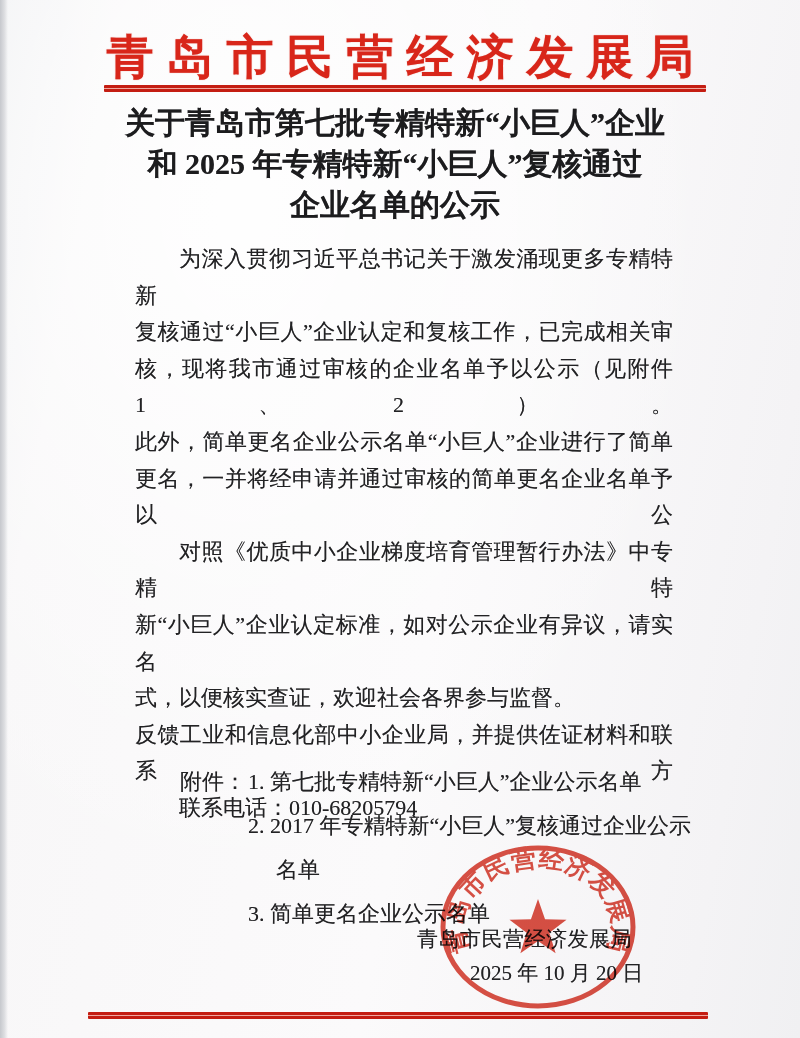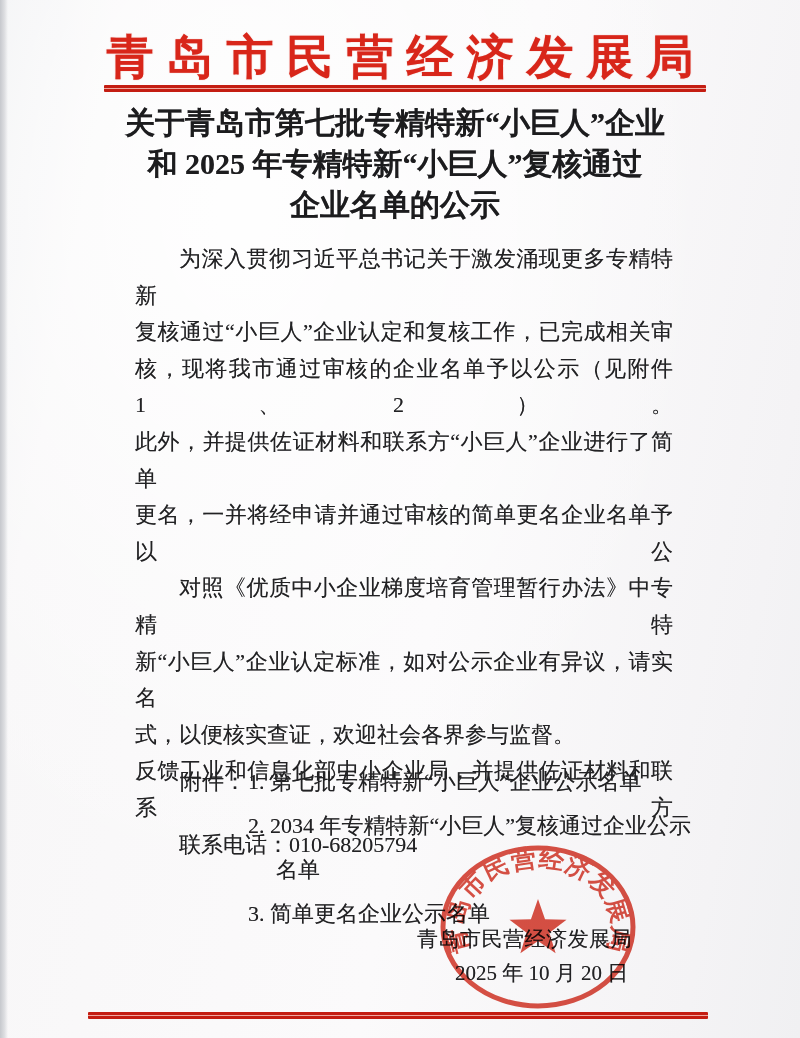--- a/index.html
+++ b/index.html
@@ -84,21 +84,21 @@
     position: absolute;
     left: 417px; top: 924px;
     font-size: 21px; line-height: 30px;
     letter-spacing: 0.5px;
     white-space: nowrap;
     text-shadow: 0 0 .6px rgba(35,35,38,.5);
     z-index: 2;
   }
   .sig-date {
     position: absolute;
-    left: 455px; top: 958px;
+    left: 470px; top: 958px;
     font-size: 21px; line-height: 30px;
     white-space: nowrap;
     text-shadow: 0 0 .6px rgba(35,35,38,.5);
     z-index: 2;
   }
   .seal {
     position: absolute;
     left: 433px; top: 841px;
     width: 210px; height: 172px;
     z-index: 3;
@@ -122,36 +122,36 @@
   <div class="doc-title">
     <div>关于青岛市第七批专精特新“小巨人”企业</div>
     <div>和 2025 年专精特新“小巨人”复核通过</div>
     <div>企业名单的公示</div>
   </div>
 
   <div class="body-block">
     <div class="bline ind">为深入贯彻习近平总书记关于激发涌现更多专精特新</div>
     <div class="bline">复核通过“小巨人”企业认定和复核工作，已完成相关审</div>
     <div class="bline">核，现将我市通过审核的企业名单予以公示（见附件 1、2）。</div>
-    <div class="bline">此外，并提供佐证材料和联系方“小巨人”企业进行了简单</div>
+    <div class="bline">此外，简单更名企业公示名单“小巨人”企业进行了简单</div>
     <div class="bline">更名，一并将经申请并通过审核的简单更名企业名单予以公</div>
 
     <div class="bline ind">对照《优质中小企业梯度培育管理暂行办法》中专精特</div>
     <div class="bline">新“小巨人”企业认定标准，如对公示企业有异议，请实名</div>
     <div class="bline last">式，以便核实查证，欢迎社会各界参与监督。</div>
     <div class="bline">反馈工业和信息化部中小企业局，并提供佐证材料和联系方</div>
 
     <div class="bline ind last">联系电话：010-68205794</div>
   </div>
 
   <div class="attach-block">
     <div class="attach-label">附件：</div>
     <div class="attach-items">
       <div class="aline">1. 第七批专精特新“小巨人”企业公示名单</div>
-      <div class="aline">2. 2034 年专精特新“小巨人”复核通过企业公示</div>
+      <div class="aline">2. 2017 年专精特新“小巨人”复核通过企业公示</div>
       <div class="aline cont">名单</div>
       <div class="aline">3. 简单更名企业公示名单</div>
     </div>
   </div>
 
   <div class="sig-org">青岛市民营经济发展局</div>
   <div class="sig-date">2025 年 10 月 20 日</div>
 
   <svg class="seal" viewBox="0 0 210 172" xmlns="http://www.w3.org/2000/svg">
     <ellipse cx="105" cy="86" rx="95" ry="79" fill="none" stroke="#d5392b" stroke-width="5"></ellipse>

